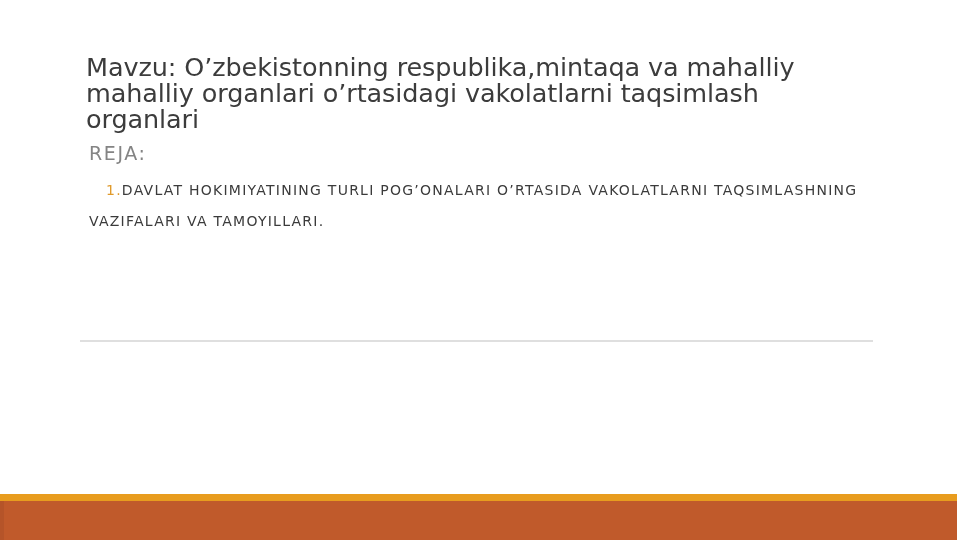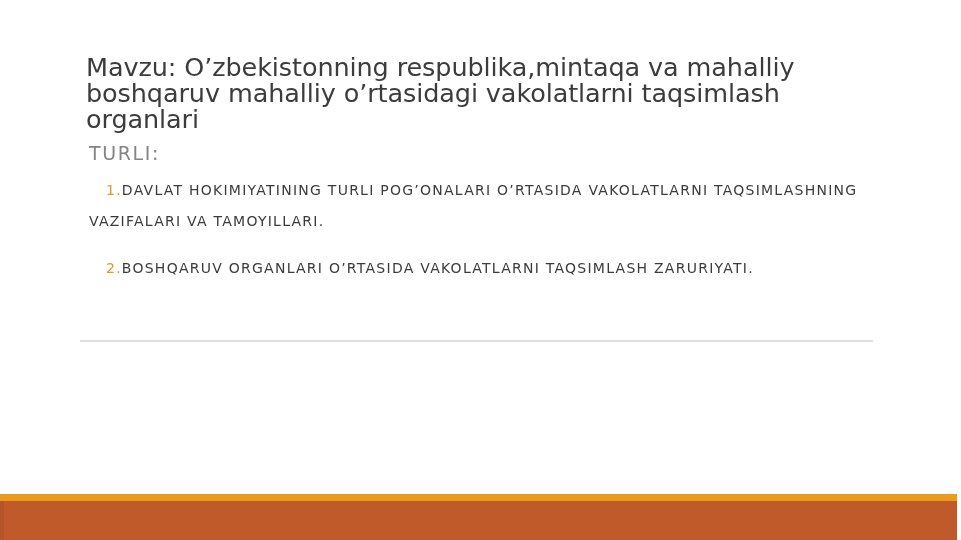--- a/index.html
+++ b/index.html
@@ -106,34 +106,31 @@
     background: #B55429;
   }
 </style>
 </head>
 <body>
 
 <div class="slide">
 
   <div class="title-block">
     <div class="title-line">Mavzu: O’zbekistonning respublika,mintaqa va mahalliy</div>
-    <div class="title-line">boshqaruv mahalliy o’rtasidagi vakolatlarni taqsimlash</div>
+    <div class="title-line">mahalliy organlari o’rtasidagi vakolatlarni taqsimlash</div>
     <div class="title-line">organlari</div>
   </div>
 
-  <div class="reja-label">TURLI:</div>
+  <div class="reja-label">REJA:</div>
 
   <div class="hr-faint"></div>
 
   <div class="item" id="item-1">
     <span class="num">1.</span><span class="txt">DAVLAT HOKIMIYATINING TURLI POG’ONALARI O’RTASIDA VAKOLATLARNI TAQSIMLASHNING VAZIFALARI VA TAMOYILLARI.</span>
   </div>
 
-  <div class="item" id="item-2">
-    <span class="num">2.</span><span class="txt">BOSHQARUV ORGANLARI O’RTASIDA VAKOLATLARNI TAQSIMLASH ZARURIYATI.</span>
-  </div>
 
 
   <div class="bar-gold"></div>
   <div class="bar-orange"></div>
   <div class="bar-orange-edge"></div>
 
 </div>
 
 </body></html>

